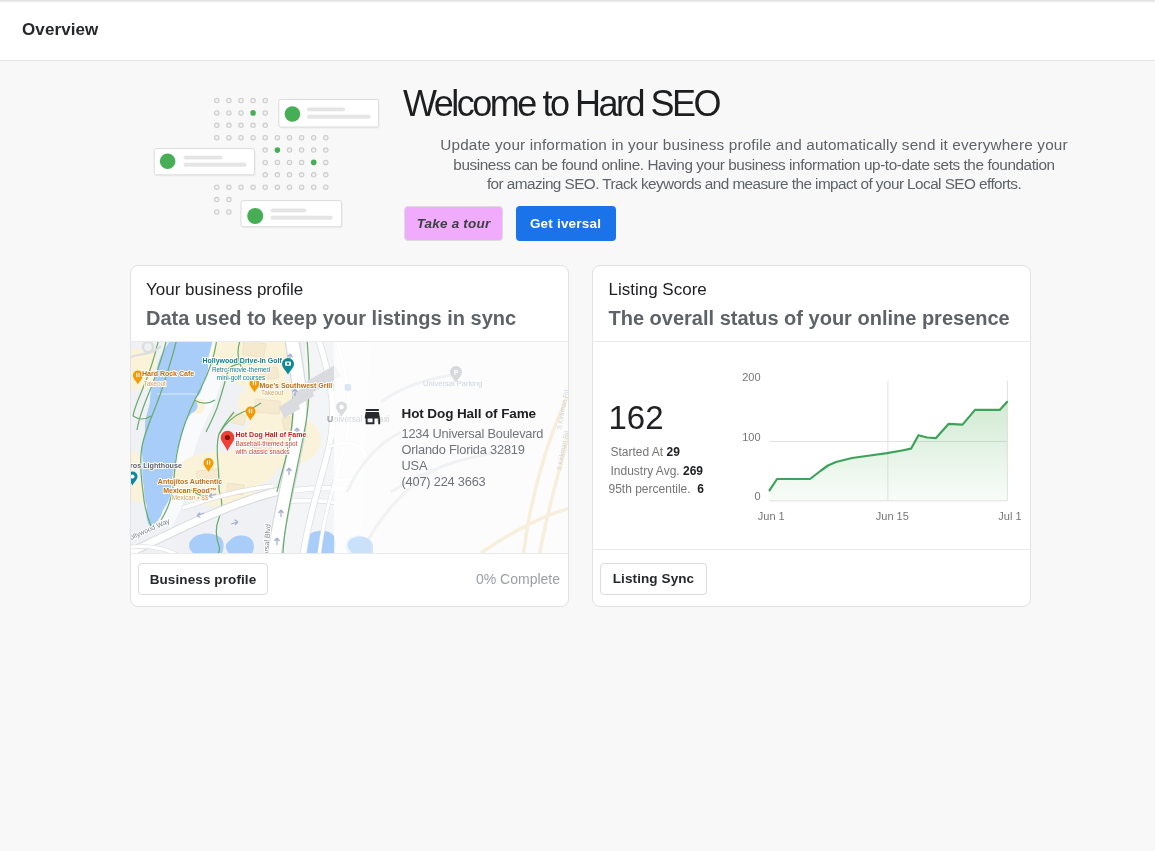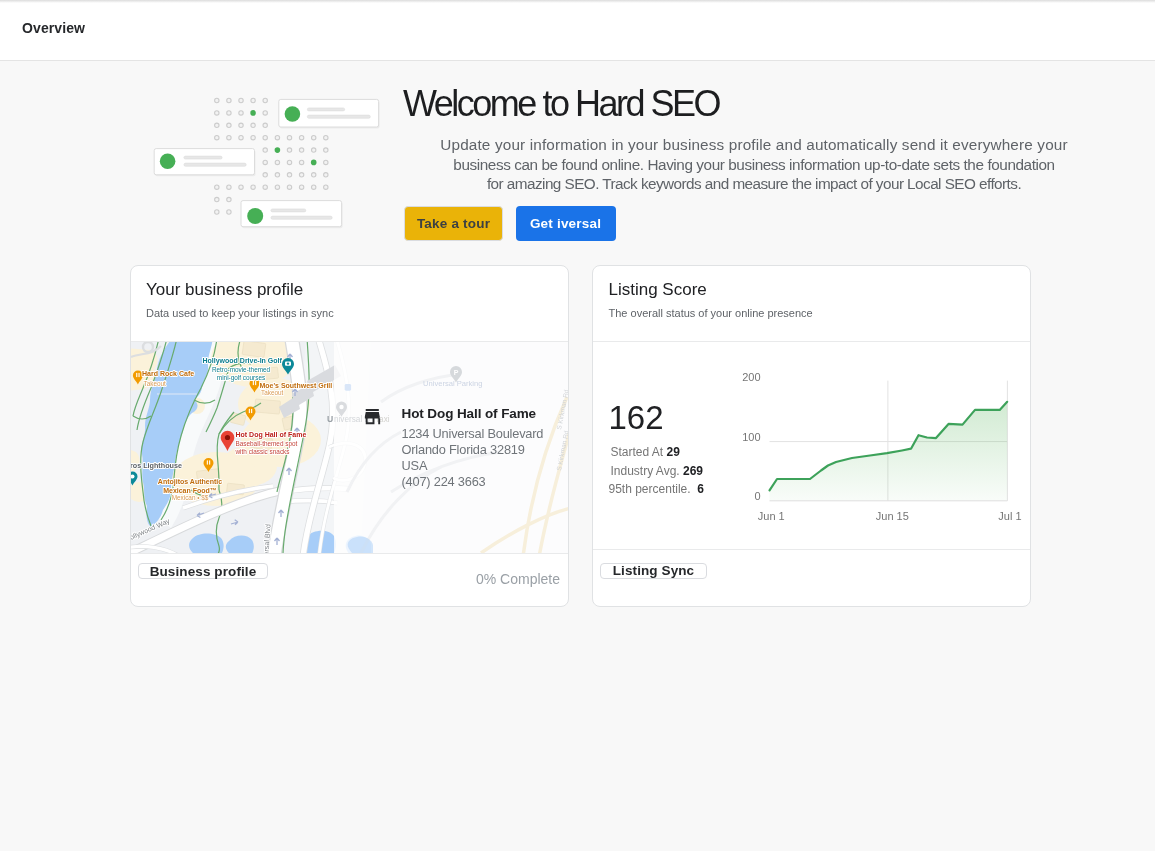--- a/index.html
+++ b/index.html
@@ -1,33 +1,33 @@
 <!DOCTYPE html>
 <html><head>
 <meta charset="utf-8">
 <style>
 * { margin:0; padding:0; box-sizing:border-box; }
 html,body { width:1155px; height:851px; }
 body { position:relative; background:#f8f8f8; font-family:"Liberation Sans", sans-serif; overflow:hidden; }
 .abs { position:absolute; }
 .topbar { left:0; top:0; width:1155px; height:61px; background:#fff; border-bottom:1px solid #e4e4e4; }
 .hairline { left:0; top:0; width:1155px; height:3px; background:linear-gradient(#dcdcdc, rgba(255,255,255,0)); }
-.ovw { left:22px; top:20px; font-size:14px; font-weight:bold; color:#26282b; letter-spacing:0.1px; }
+.ovw { left:22px; top:20px; font-size:17px; font-weight:bold; color:#26282b; letter-spacing:0.1px; }
 h1.welcome { left:403px; top:86px; font-size:36px; line-height:36px; font-weight:400; color:#1d1e20; letter-spacing:-2.5px; position:absolute; }
 .lead { left:404px; top:135px; width:700px; font-size:15.3px; line-height:19.5px; color:#5f6368; white-space:nowrap;text-align:center; }
 .btn { top:206px; height:35px; border-radius:4px; font-size:13.5px; font-weight:bold; display:flex; align-items:center; justify-content:center; letter-spacing:0.2px; }
-.btn.tour { left:404px; width:99px; background:#eab308; border:1px solid #dadce0; color:#3c4043; }
+.btn.tour { left:404px; width:99px; background:#f0abfc; border:1px solid #dadce0; color:#3c4043;font-style:italic; }
 .btn.start { left:515.5px; width:100px; background:#1a73e8; color:#fff; }
 .card { top:265px; width:439px; height:342px; background:#fff; border:1px solid #e0e2e4; border-radius:8px; }
 .c1 { left:129.5px; }
 .c2 { left:591.5px; }
 .ctitle { top:280px; font-size:17px; color:#202124; }
-.csub { top:306.5px; font-size:11px; color:#5f6368; }
+.csub { top:306.5px; font-size:20px; color:#5f6368;font-weight:bold; }
 .hdiv { height:1px; background:#e9eaeb; }
-.fbtn { height:16px; border:1px solid #dadce0; border-radius:4px; background:#fff; font-size:13.5px; font-weight:bold; color:#26282b; display:flex; align-items:center; justify-content:center; letter-spacing:0.1px; }
+.fbtn { height:32px; border:1px solid #dadce0; border-radius:4px; background:#fff; font-size:13.5px; font-weight:bold; color:#26282b; display:flex; align-items:center; justify-content:center; letter-spacing:0.1px; }
 .pct { top:570.5px; font-size:14px; color:#9aa0a6; }
 .stats { font-size:12px; color:#757575; line-height:18.6px; }
 .stats b { color:#202124; }
 </style>
 </head>
 <body>
 <div class="abs topbar"></div>
 <div class="abs hairline"></div>
 <div class="abs ovw">Overview</div>
 

